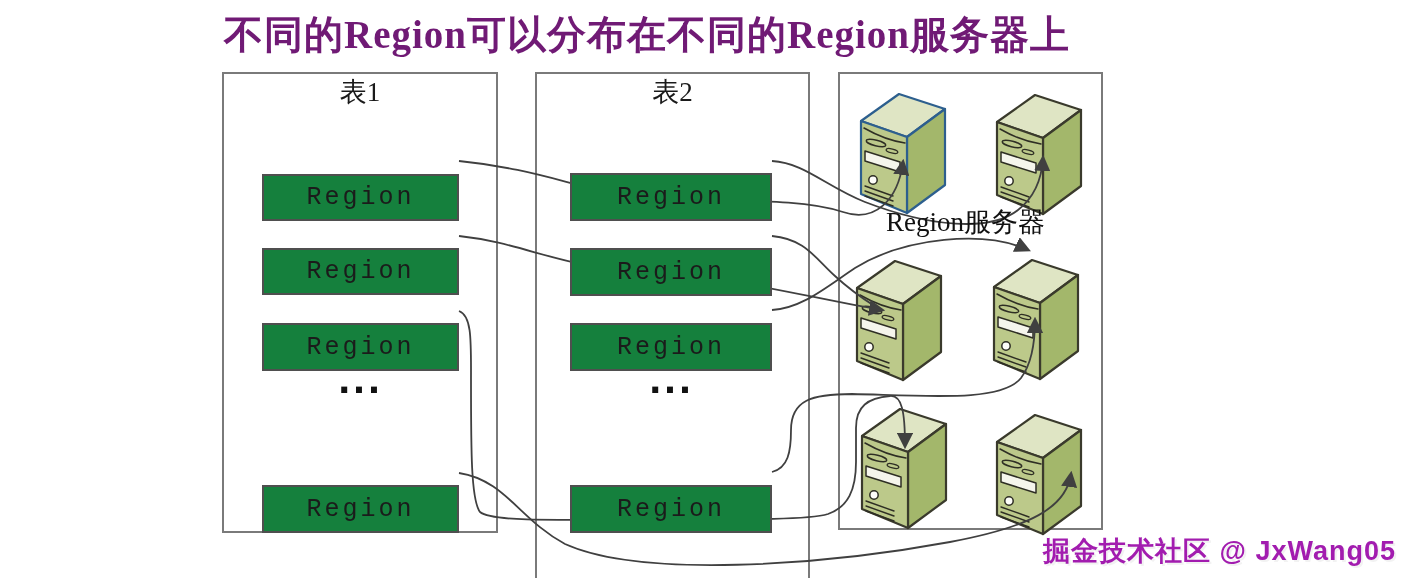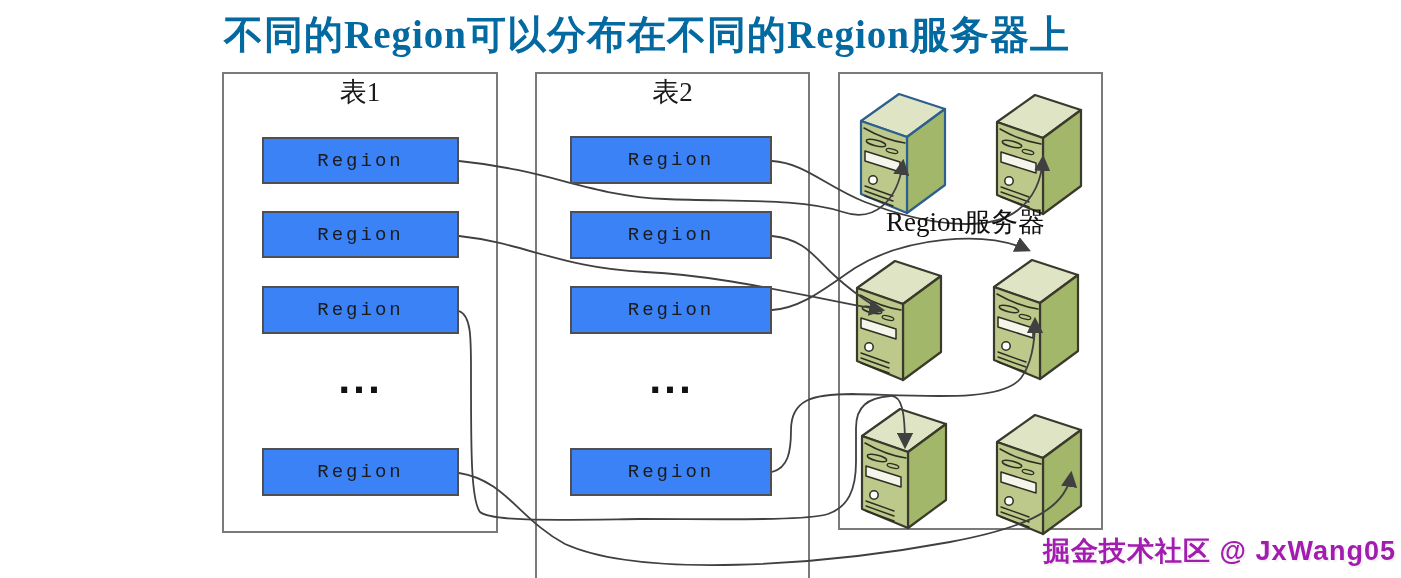--- a/index.html
+++ b/index.html
@@ -1,24 +1,24 @@
 <!DOCTYPE html>
 <html><head>
 <meta charset="utf-8">
 <style>
   html,body{margin:0;padding:0;background:#ffffff;}
   .canvas{position:relative;width:1401px;height:578px;background:#ffffff;overflow:hidden;
           font-family:"Liberation Serif", serif;}
   .title{position:absolute;left:224px;top:8px;font-size:39px;font-weight:bold;
-         color:#0369a1;letter-spacing:1px;white-space:nowrap;}
+         color:#701a75;letter-spacing:1px;white-space:nowrap;}
   .tbox{position:absolute;border:2px solid #7a7a7a;background:transparent;box-sizing:border-box;}
   .tbox-label{text-align:center;font-size:27px;color:#1a1a1a;}
-  .rbox{position:absolute;background:#3b82f6;border:2px solid #4f4f4f;box-sizing:border-box;
+  .rbox{position:absolute;background:#15803d;border:2px solid #4f4f4f;box-sizing:border-box;
         display:flex;align-items:center;justify-content:center;
-        font-family:"Liberation Mono", monospace;font-size:19px;letter-spacing:3px;color:#1b1b1b;}
+        font-family:"Liberation Mono", monospace;font-size:25px;letter-spacing:3px;color:#1b1b1b;margin-top:37px;}
   .dots{position:absolute;width:60px;text-align:center;font-family:"DejaVu Sans", sans-serif;
         font-size:34px;font-weight:bold;color:#111;letter-spacing:2px;line-height:10px;}
   .svg-layer{position:absolute;left:0;top:0;pointer-events:none;}
   .srv-label{position:absolute;left:886px;top:204px;font-size:27px;color:#111;white-space:nowrap;}
   .watermark{position:absolute;right:5px;top:533px;font-family:"Liberation Sans", sans-serif;
              font-size:27px;font-weight:bold;color:#a21caf;letter-spacing:1px;
              text-shadow:2px 2px 0 #f2f2f2;}
   .srv{color:#3a3a2c;}
   .srv.blue{color:#2d5f8e;}
 </style>

